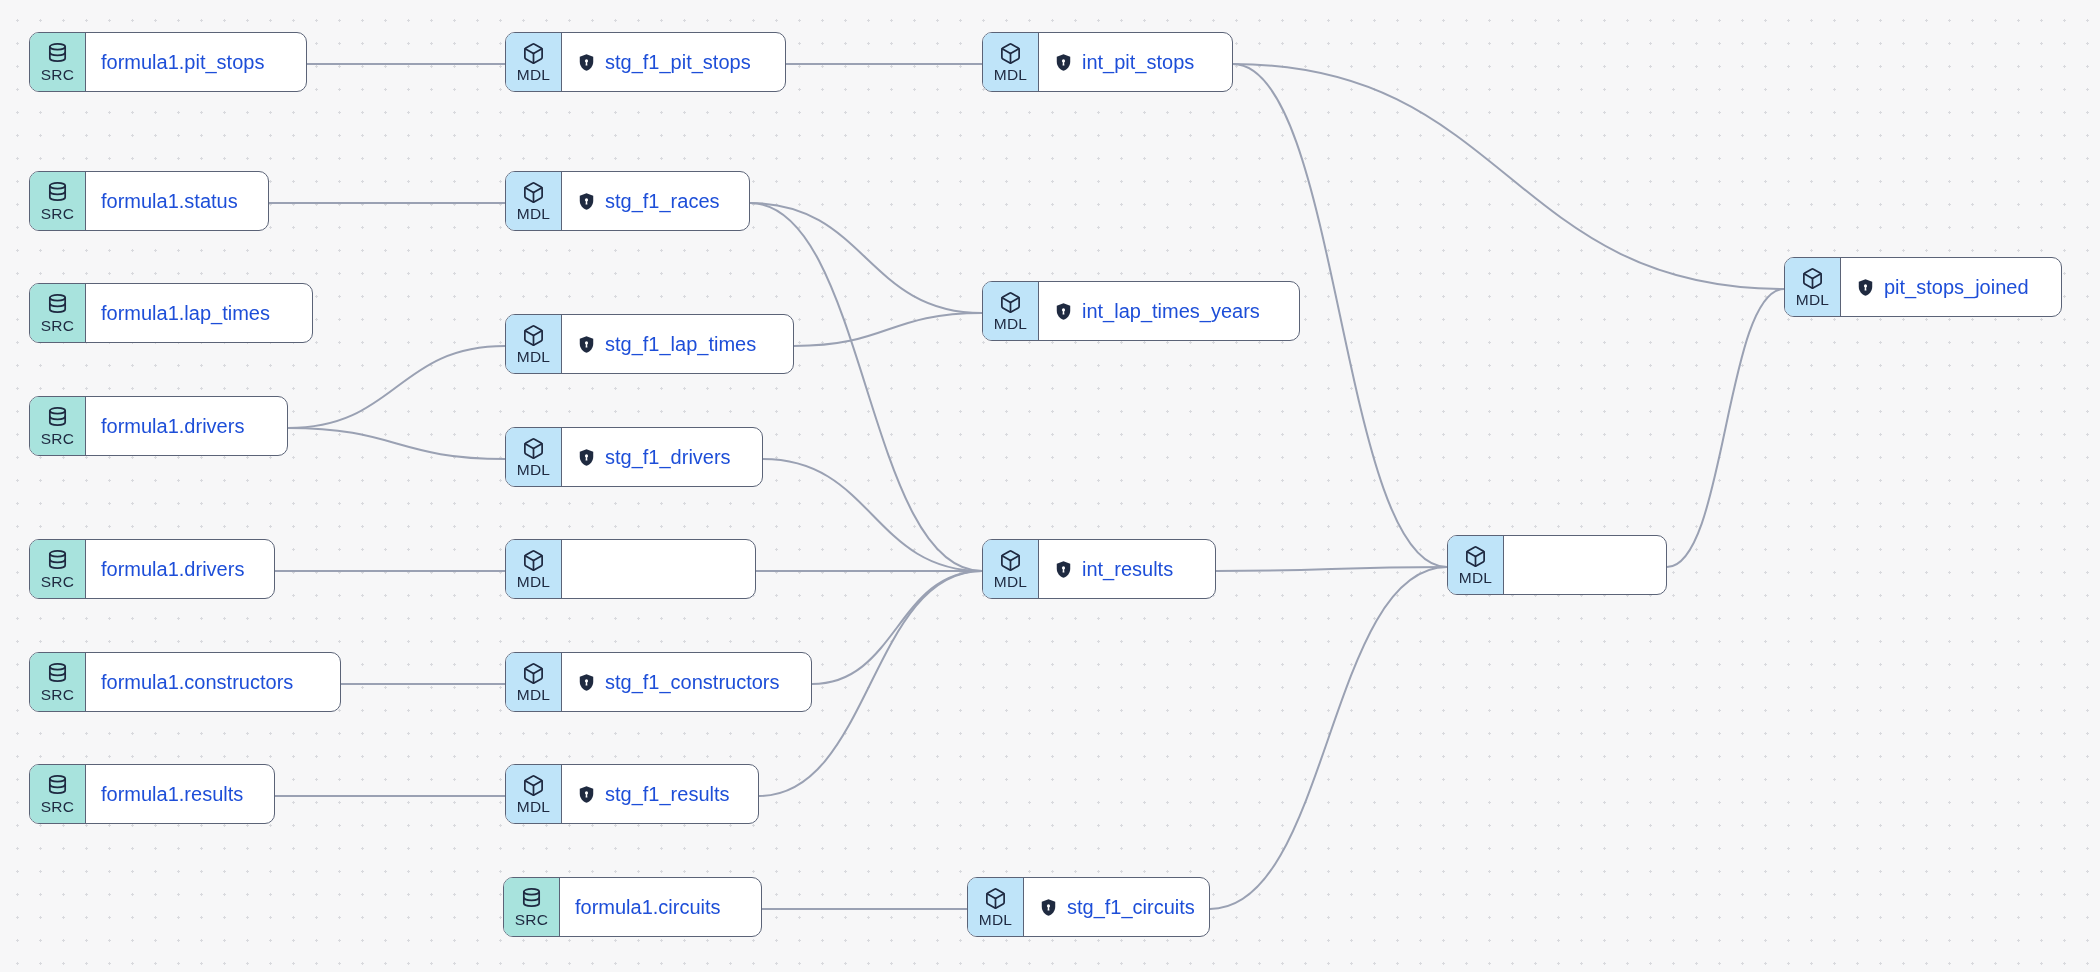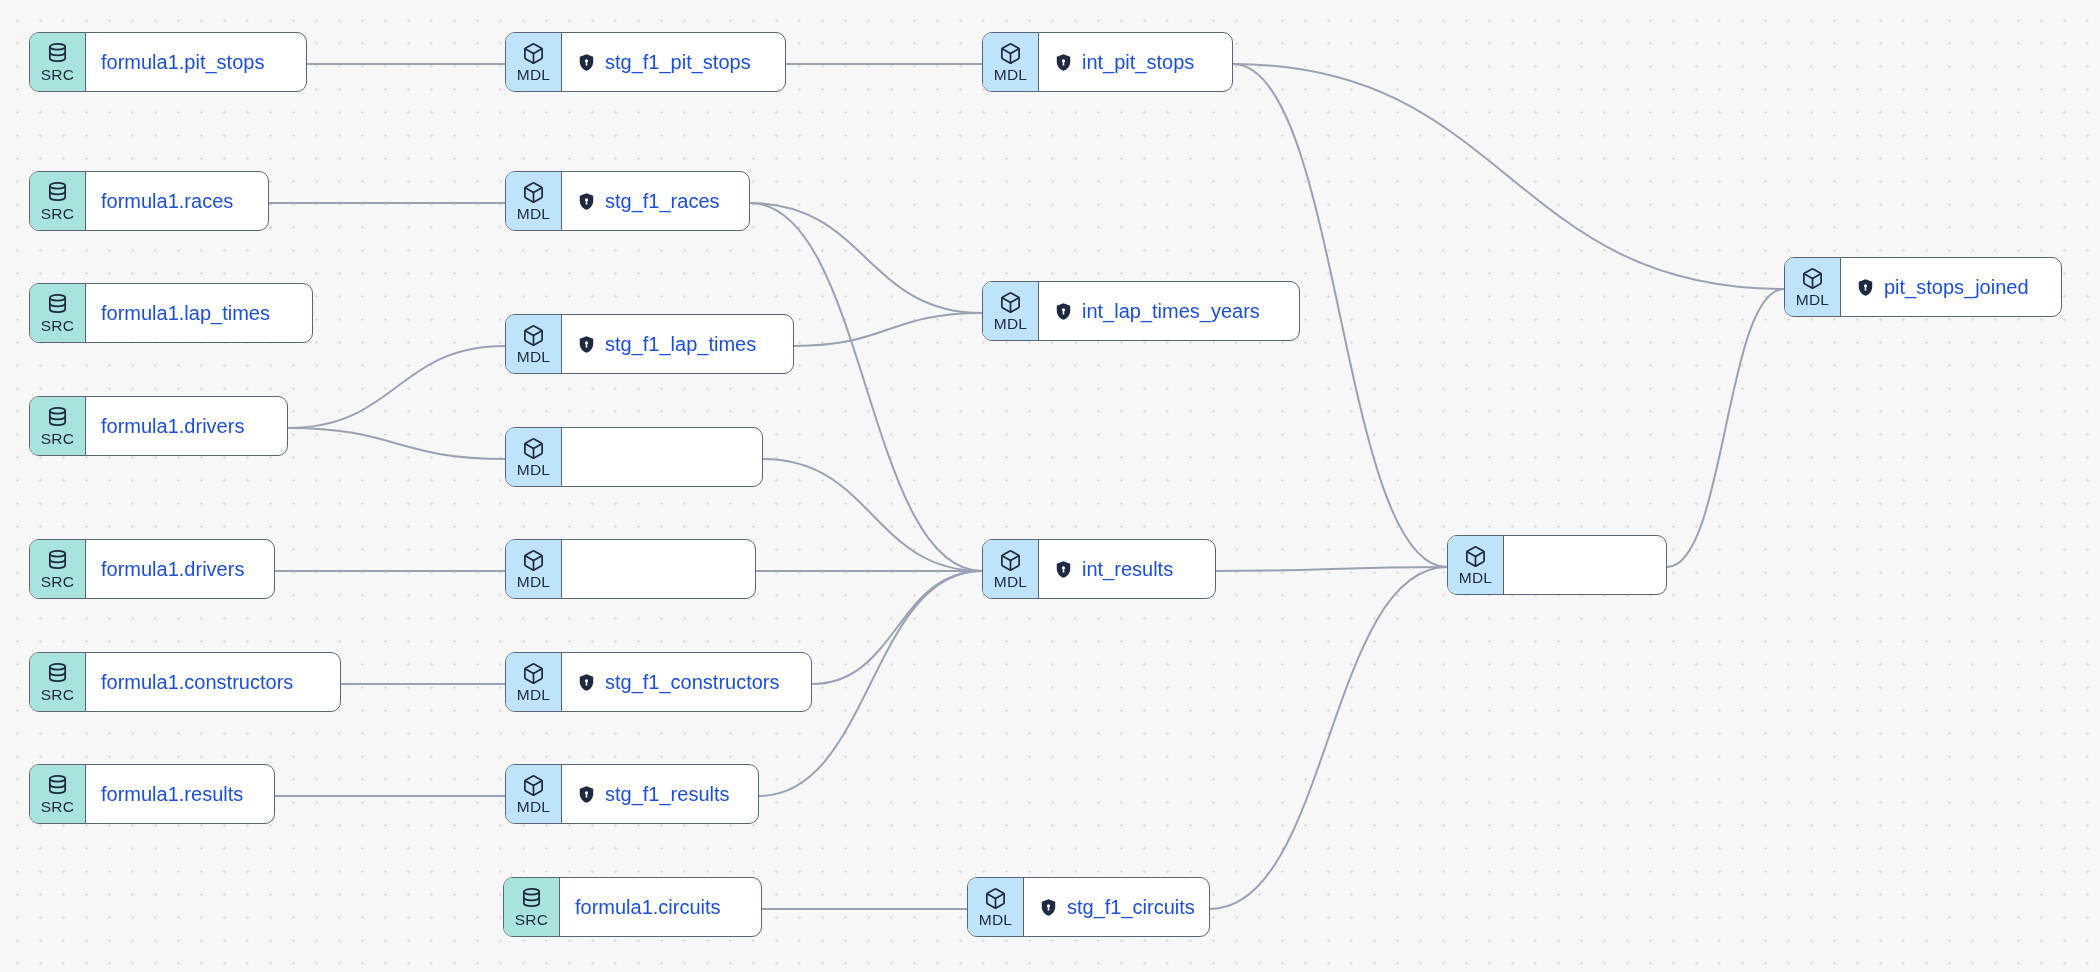--- a/index.html
+++ b/index.html
@@ -79,21 +79,21 @@
         <span>
           <svg viewBox="0 0 24 24" fill="none" stroke="currentColor" stroke-width="1.8" stroke-linecap="round" stroke-linejoin="round">
             <ellipse cx="12" cy="5" rx="8" ry="3"></ellipse>
             <path d="M4 5v6c0 1.66 3.58 3 8 3s8-1.34 8-3V5"></path>
             <path d="M4 11v6c0 1.66 3.58 3 8 3s8-1.34 8-3v-6"></path>
           </svg>
         </span>
         <span class="blabel">SRC</span>
       </div>
       <div class="nbody">
-        <span class="nlabel">formula1.races</span>
+        <span class="nlabel">formula1.status</span>
       </div>
     </div>
     <div class="node" style="left: 29px; top: 283px; width: 284px;">
       <div class="badge" style="background: rgb(168, 227, 221);">
         <span>
           <svg viewBox="0 0 24 24" fill="none" stroke="currentColor" stroke-width="1.8" stroke-linecap="round" stroke-linejoin="round">
             <ellipse cx="12" cy="5" rx="8" ry="3"></ellipse>
             <path d="M4 5v6c0 1.66 3.58 3 8 3s8-1.34 8-3V5"></path>
             <path d="M4 11v6c0 1.66 3.58 3 8 3s8-1.34 8-3v-6"></path>
           </svg>
@@ -242,20 +242,28 @@
     <div class="node" style="left: 505px; top: 427px; width: 258px;">
       <div class="badge" style="background: rgb(191, 228, 249);">
         <span>
           <svg viewBox="0 0 24 24" fill="none" stroke="currentColor" stroke-width="1.8" stroke-linecap="round" stroke-linejoin="round">
             <path d="M21 16V8a2 2 0 0 0-1-1.73l-7-4a2 2 0 0 0-2 0l-7 4A2 2 0 0 0 3 8v8a2 2 0 0 0 1 1.73l7 4a2 2 0 0 0 2 0l7-4A2 2 0 0 0 21 16z"></path>
             <polyline points="3.27 6.96 12 12.01 20.73 6.96"></polyline>
             <line x1="12" y1="22.08" x2="12" y2="12"></line>
           </svg>
         </span>
         <span class="blabel">MDL</span>
+      </div>
+      <div class="nbody">
+        <span class="shield"><svg viewBox="0 0 24 24" fill="currentColor">
+            <path d="M12 1.5l8.5 3.2v6.1c0 5.6-3.6 10.3-8.5 11.7-4.9-1.4-8.5-6.1-8.5-11.7V4.7L12 1.5z"></path>
+            <circle cx="12" cy="10" r="2" fill="#ffffff"></circle>
+            <path d="M11.3 11.5h1.4l.5 4.2h-2.4l.5-4.2z" fill="#ffffff"></path>
+          </svg></span>
+        <span class="nlabel">stg_f1_drivers</span>
       </div>
     </div>
     <div class="node" style="left: 505px; top: 539px; width: 251px;">
       <div class="badge" style="background: rgb(191, 228, 249);">
         <span>
           <svg viewBox="0 0 24 24" fill="none" stroke="currentColor" stroke-width="1.8" stroke-linecap="round" stroke-linejoin="round">
             <path d="M21 16V8a2 2 0 0 0-1-1.73l-7-4a2 2 0 0 0-2 0l-7 4A2 2 0 0 0 3 8v8a2 2 0 0 0 1 1.73l7 4a2 2 0 0 0 2 0l7-4A2 2 0 0 0 21 16z"></path>
             <polyline points="3.27 6.96 12 12.01 20.73 6.96"></polyline>
             <line x1="12" y1="22.08" x2="12" y2="12"></line>
           </svg>

